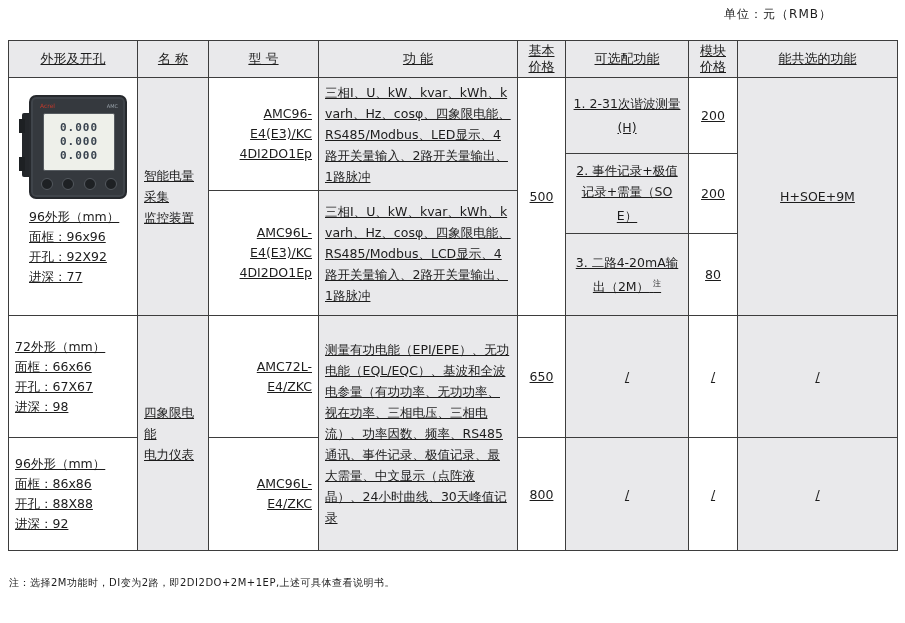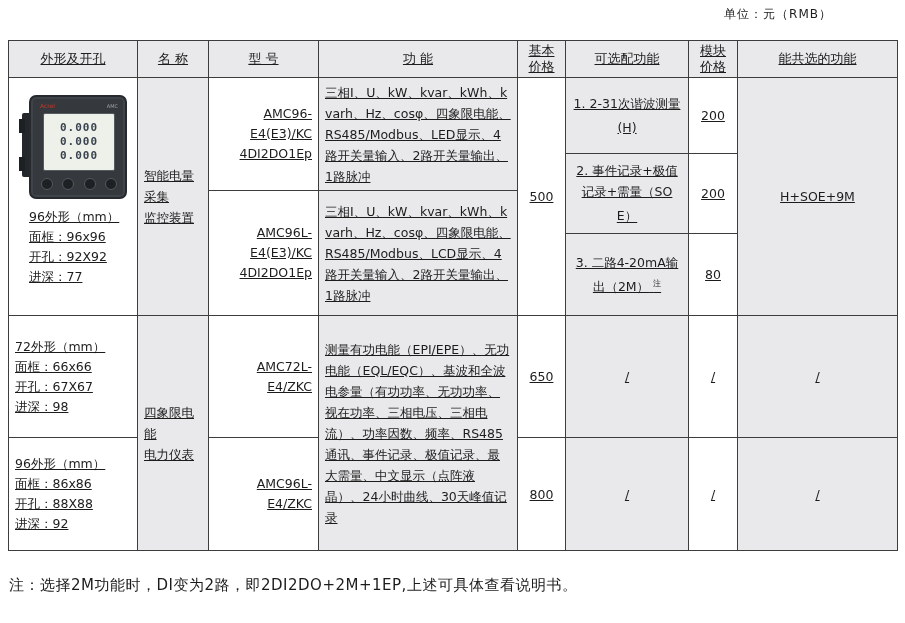--- a/index.html
+++ b/index.html
@@ -74,21 +74,21 @@
   .meter-buttons{
     position:absolute;left:10px;right:8px;bottom:6px;height:14px;
     display:flex;justify-content:space-between;align-items:center;
   }
   .meter-button{
     width:12px;height:12px;border-radius:50%;
     background:#1e2124;border:1px solid #53585e;box-sizing:border-box;
   }
   .note-text{
     position:absolute;left:9px;top:576px;
-    font-size:15px;letter-spacing:0.5px;
+    font-size:10px;letter-spacing:0.5px;
   }
 </style>
 </head>
 <body>
 
 <div class="unit-label">单位：元（RMB）</div>
 
 <table class="spec">
   <colgroup>
     <col style="width:129px">

